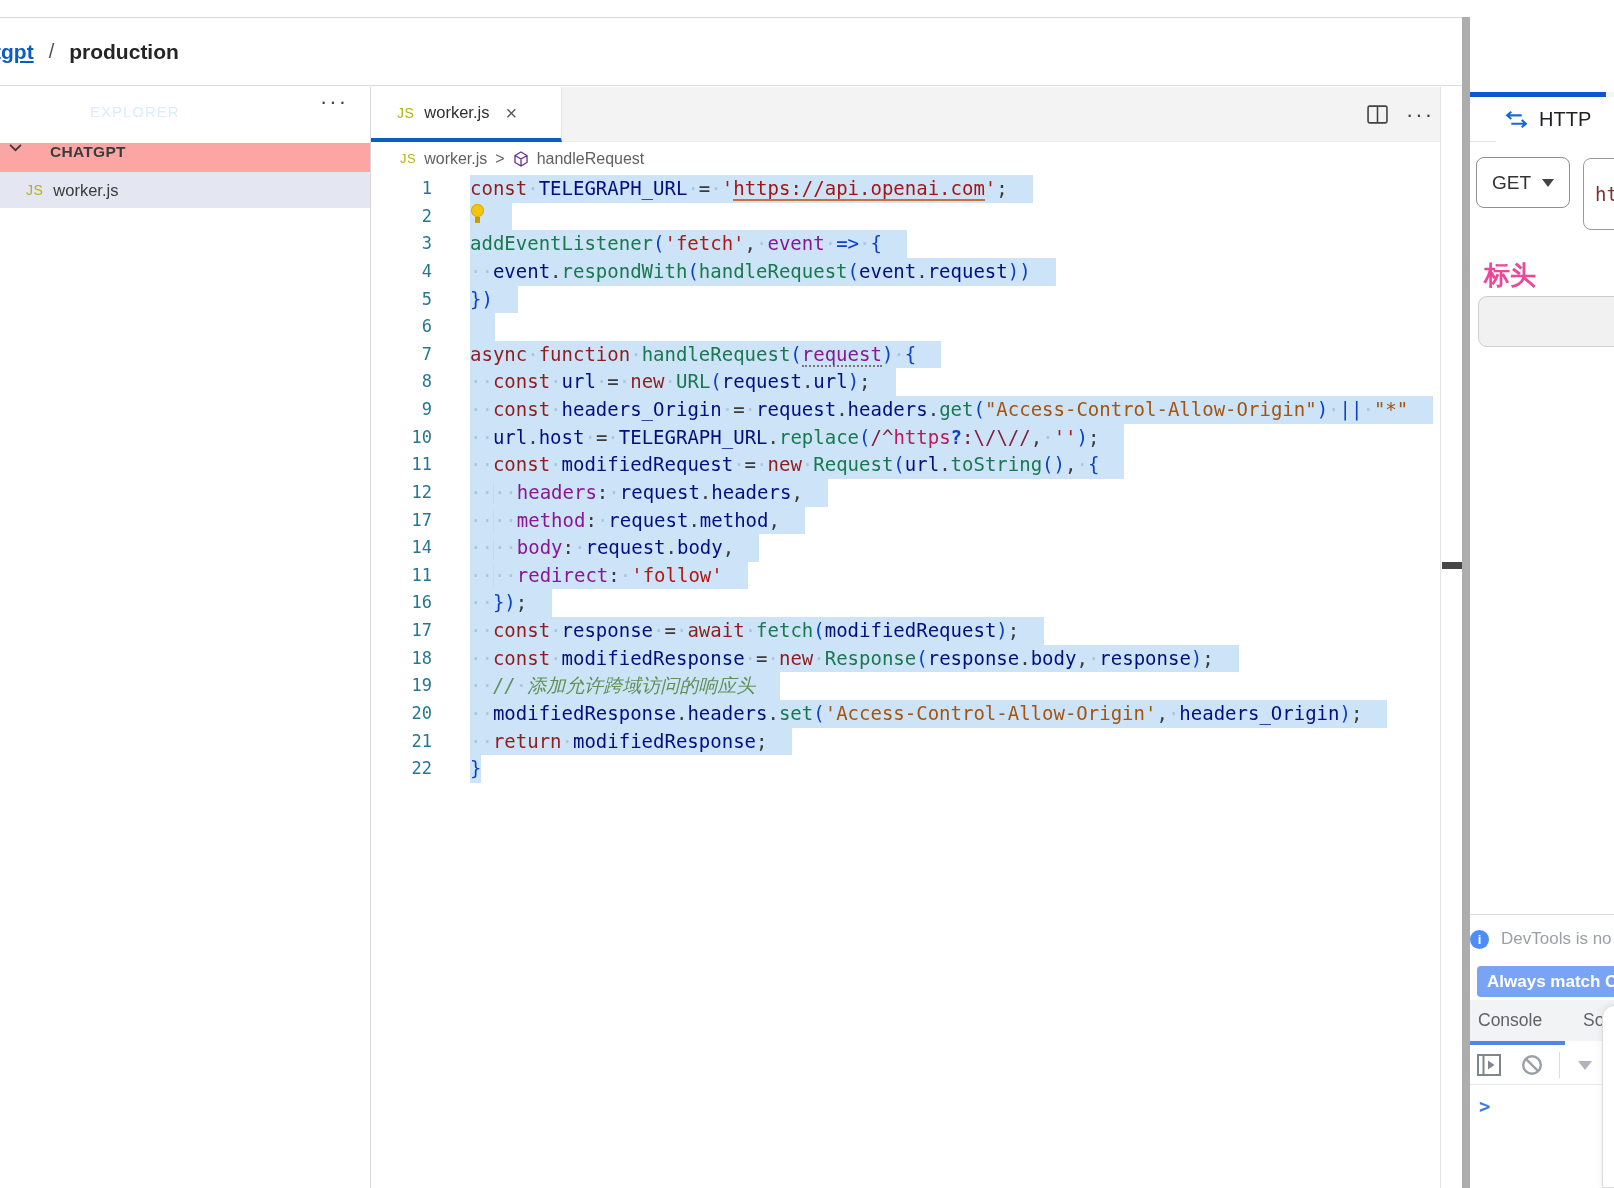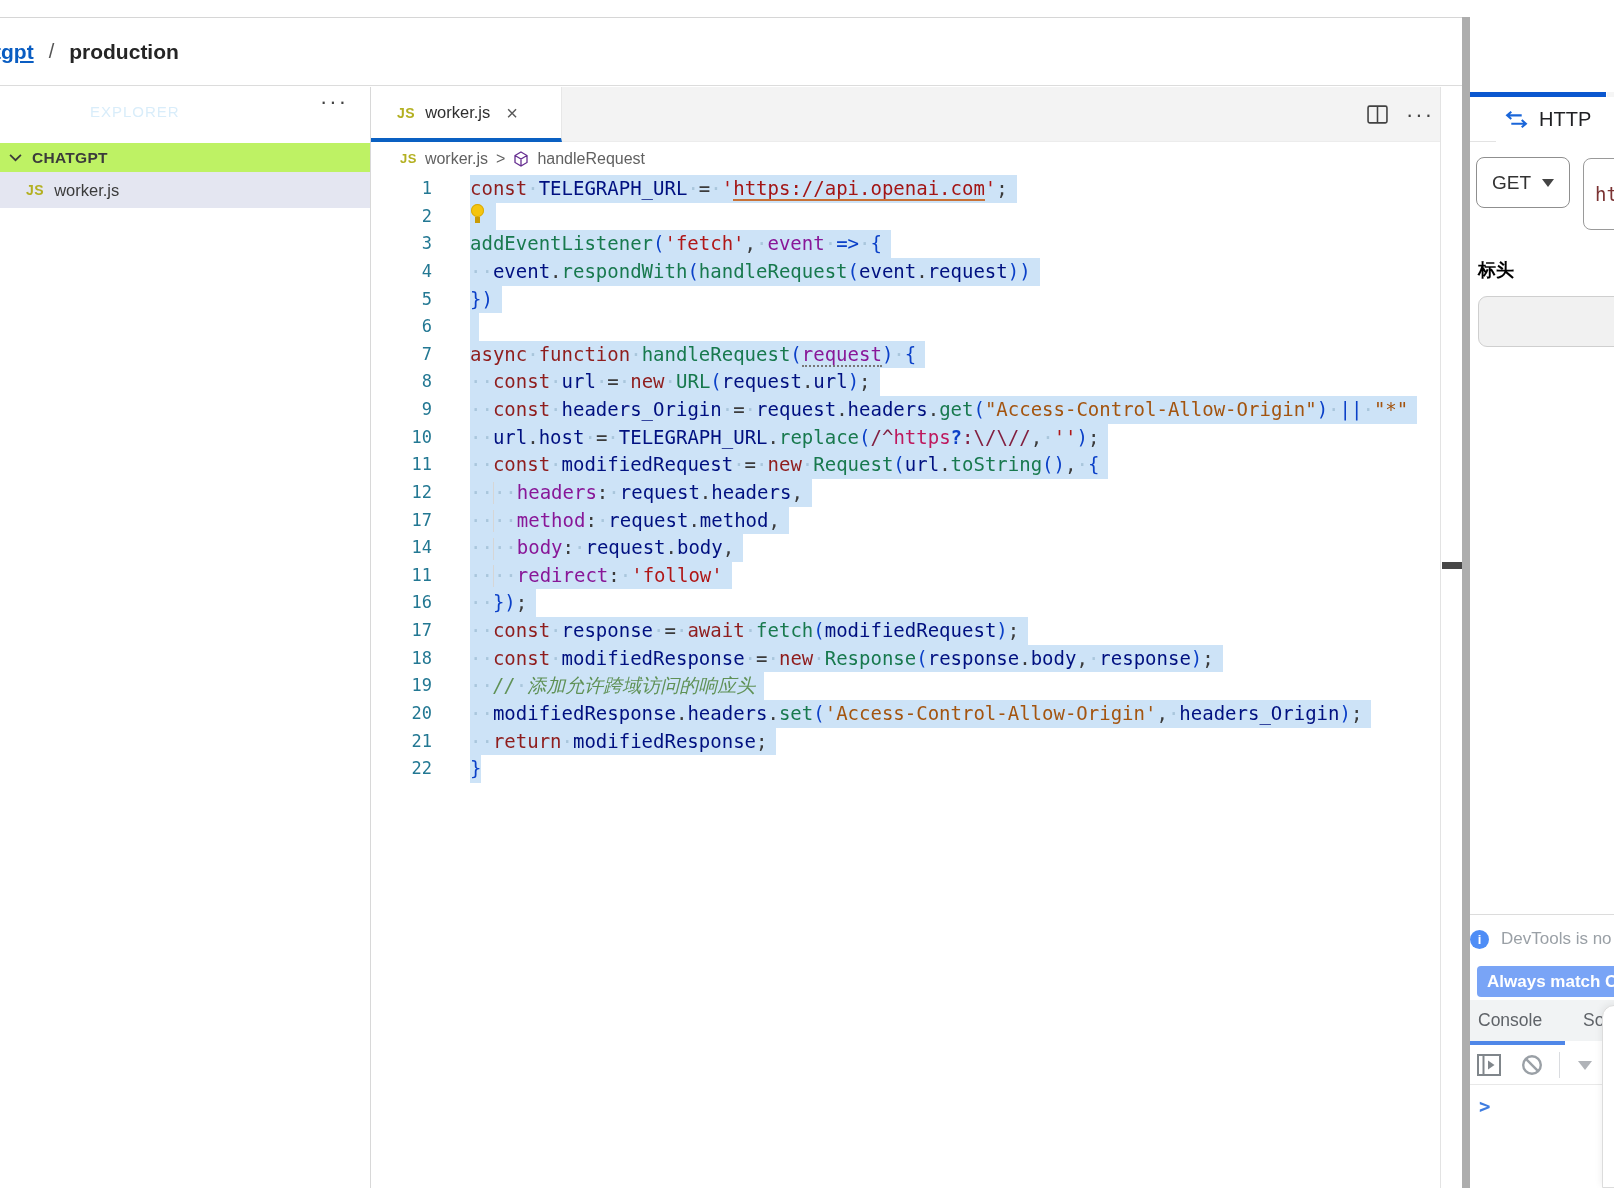--- a/index.html
+++ b/index.html
@@ -13,25 +13,25 @@
   .app-header { position:absolute; top:18px; left:0; width:1462px; height:68px; border-bottom:1px solid #dcdcdc;
     display:flex; align-items:center; background:#fff; }
   .bc-link { color:#0a5dc2; text-decoration:underline; font-size:21px; font-weight:700; margin-left:-6px; }
   .bc-sep  { color:#555; font-size:20px; margin:0 15px; font-weight:400; }
   .bc-cur  { color:#252525; font-size:21px; font-weight:700; }
 
   
   .sidebar { position:absolute; left:0; top:87px; width:371px; height:1101px; background:#fff; border-right:1px solid #d8d8d8; }
   .explorer-title { position:absolute; left:90px; top:16px; font-size:15px; letter-spacing:1px; color:#d9edfa; font-weight:400; }
   .explorer-more  { position:absolute; right:22px; top:2px; font-size:22px; color:#424242; letter-spacing:2px; cursor:pointer; }
-  .folder-row { position:absolute; top:56px; left:0; right:0; height:29px; background:#bef264; display:flex; align-items:center; }
+  .folder-row { position:absolute; top:56px; left:0; right:0; height:29px; background:#fca5a5; display:flex; align-items:flex-start;gap:18px; }
   .folder-row .chev { margin-left:9px; display:flex; }
   .folder-label { margin-left:10px; font-size:15.5px; font-weight:700; color:#3b3b3b; letter-spacing:.3px; }
   .file-row { position:absolute; top:85px; left:0; right:0; height:36px; background:#e4e6f1; display:flex; align-items:center; }
-  .js-badge { font-weight:700; color:#b3b021; font-size:14px; letter-spacing:.5px; }
+  .js-badge { font-weight:400; color:#b3b021; font-size:14px; letter-spacing:.5px; }
   .file-row .js-badge { margin-left:26px; }
   .file-label { margin-left:10px; font-size:16.5px; color:#3b3b3b; }
 
   
   .editor { position:absolute; left:371px; top:87px; width:1070px; height:1101px; background:#fff; border-right:1px solid #e3e3e3; }
   .tabbar { position:absolute; top:0; left:0; right:0; height:55px; background:#f3f3f3; border-bottom:1px solid #ececec; }
   .tab { position:absolute; left:0; top:0; width:191px; height:55px; background:#fff; border-right:1px solid #e7e7e7;
     border-bottom:4px solid #0a60c2; display:flex; align-items:center; padding-left:26px; cursor:pointer; }
   .tab .js-badge { font-size:14px; }
   .tab-label { margin-left:10px; font-size:16.5px; color:#2f2f2f; }
@@ -41,21 +41,21 @@
   .crumbs { position:absolute; top:55px; left:0; right:0; height:33px; background:#fff; display:flex; align-items:center;
     padding-left:29px; gap:8px; font-size:16px; color:#616161; }
   .crumbs .js-badge { font-size:13px; }
 
   
   .code { position:absolute; top:88px; left:0; right:0; bottom:0; font-family:"DejaVu Sans Mono","Liberation Mono",monospace;
     font-size:19px; }
   .line { display:flex; height:27.64px; line-height:27.64px; }
   .num { flex:none; width:61px; text-align:right; color:#237893; font-size:17px; font-family:"DejaVu Sans Mono",monospace; }
   .content { padding-left:38px; white-space:pre; }
-  .sel { display:inline-block; height:100%; background:#cde3f7; padding-right:9px; }
+  .sel { display:inline-block; height:100%; background:#cde3f7; padding-right:25px; }
   .sel.nostub { padding-right:0; }
   .tok.kw  { color:#8f1d1d; }
   .tok.id  { color:#001080; }
   .tok.fn  { color:#18794e; }
   .tok.str { color:#b01717; }
   .tok.strL{ color:#a31515; border-bottom:2px solid #c87137; }
   .tok.strO{ color:#a3540f; }
   .tok.pm  { color:#881798; }
   .tok.key { color:#881798; }
   .tok.cm  { color:#5f9156; font-style:italic; }
@@ -87,21 +87,21 @@
   .http-tab { position:absolute; left:0; top:11px; width:136px; height:45px; background:#fff; border-right:5px solid #a3a3a3;
     display:flex; align-items:center; gap:10px; padding-left:8px; cursor:pointer;margin-left:26px; }
   .http-label { font-size:20px; color:#202124; }
   .tab-rest { position:absolute; left:137px; right:0; top:6px; bottom:0; background:#f5f5f5; }
   .method-btn { position:absolute; top:140px; left:6px; width:94px; height:51px; border:1.5px solid #8f8f8f; border-radius:8px;
     background:#fff; display:flex; align-items:center; justify-content:center; gap:11px; font-size:19px; color:#333; cursor:pointer; }
   .caret { width:0; height:0; border-left:6px solid transparent; border-right:6px solid transparent; border-top:8px solid #444; }
   .url-input { position:absolute; top:141px; left:113px; width:120px; height:72px; border:1.5px solid #9a9a9a; border-radius:8px;
     background:#fff; display:flex; align-items:center; padding-left:11px; font-size:19px; color:#7b3333;
     font-family:"DejaVu Sans Mono",monospace; }
-  .hdr-label { position:absolute; top:241px; left:8px; font-size:18px; font-weight:700; color:#000000; }
+  .hdr-label { position:absolute; top:241px; left:14px; font-size:26px; font-weight:700; color:#ec4899; }
   .hdr-box { position:absolute; top:279px; left:8px; width:175px; height:51px; background:#f1f1f1; border:1px solid #cfcfcf;
     border-radius:9px; }
   .devtools-rule { position:absolute; top:897px; left:0; right:0; height:1px; background:#dcdcdc; }
   .info-row { position:absolute; top:912px; left:0; display:flex; align-items:center; gap:12px; }
   .info-icon { width:19px; height:19px; border-radius:50%; background:#4e8df6; color:#fff; font-size:13px; font-weight:700;
     display:flex; align-items:center; justify-content:center; }
   .info-text { font-size:17px; color:#9aa0a6; white-space:nowrap; }
   .match-btn { position:absolute; top:949px; left:7px; width:200px; height:31px; background:#79a4f6; border-radius:4px;
     color:#fff; font-weight:700; font-size:17px; display:flex; align-items:center; padding-left:10px; white-space:nowrap; cursor:pointer; }
   .dt-tabs { position:absolute; top:983px; left:0; right:0; height:41px; background:#f1f3f4; }

